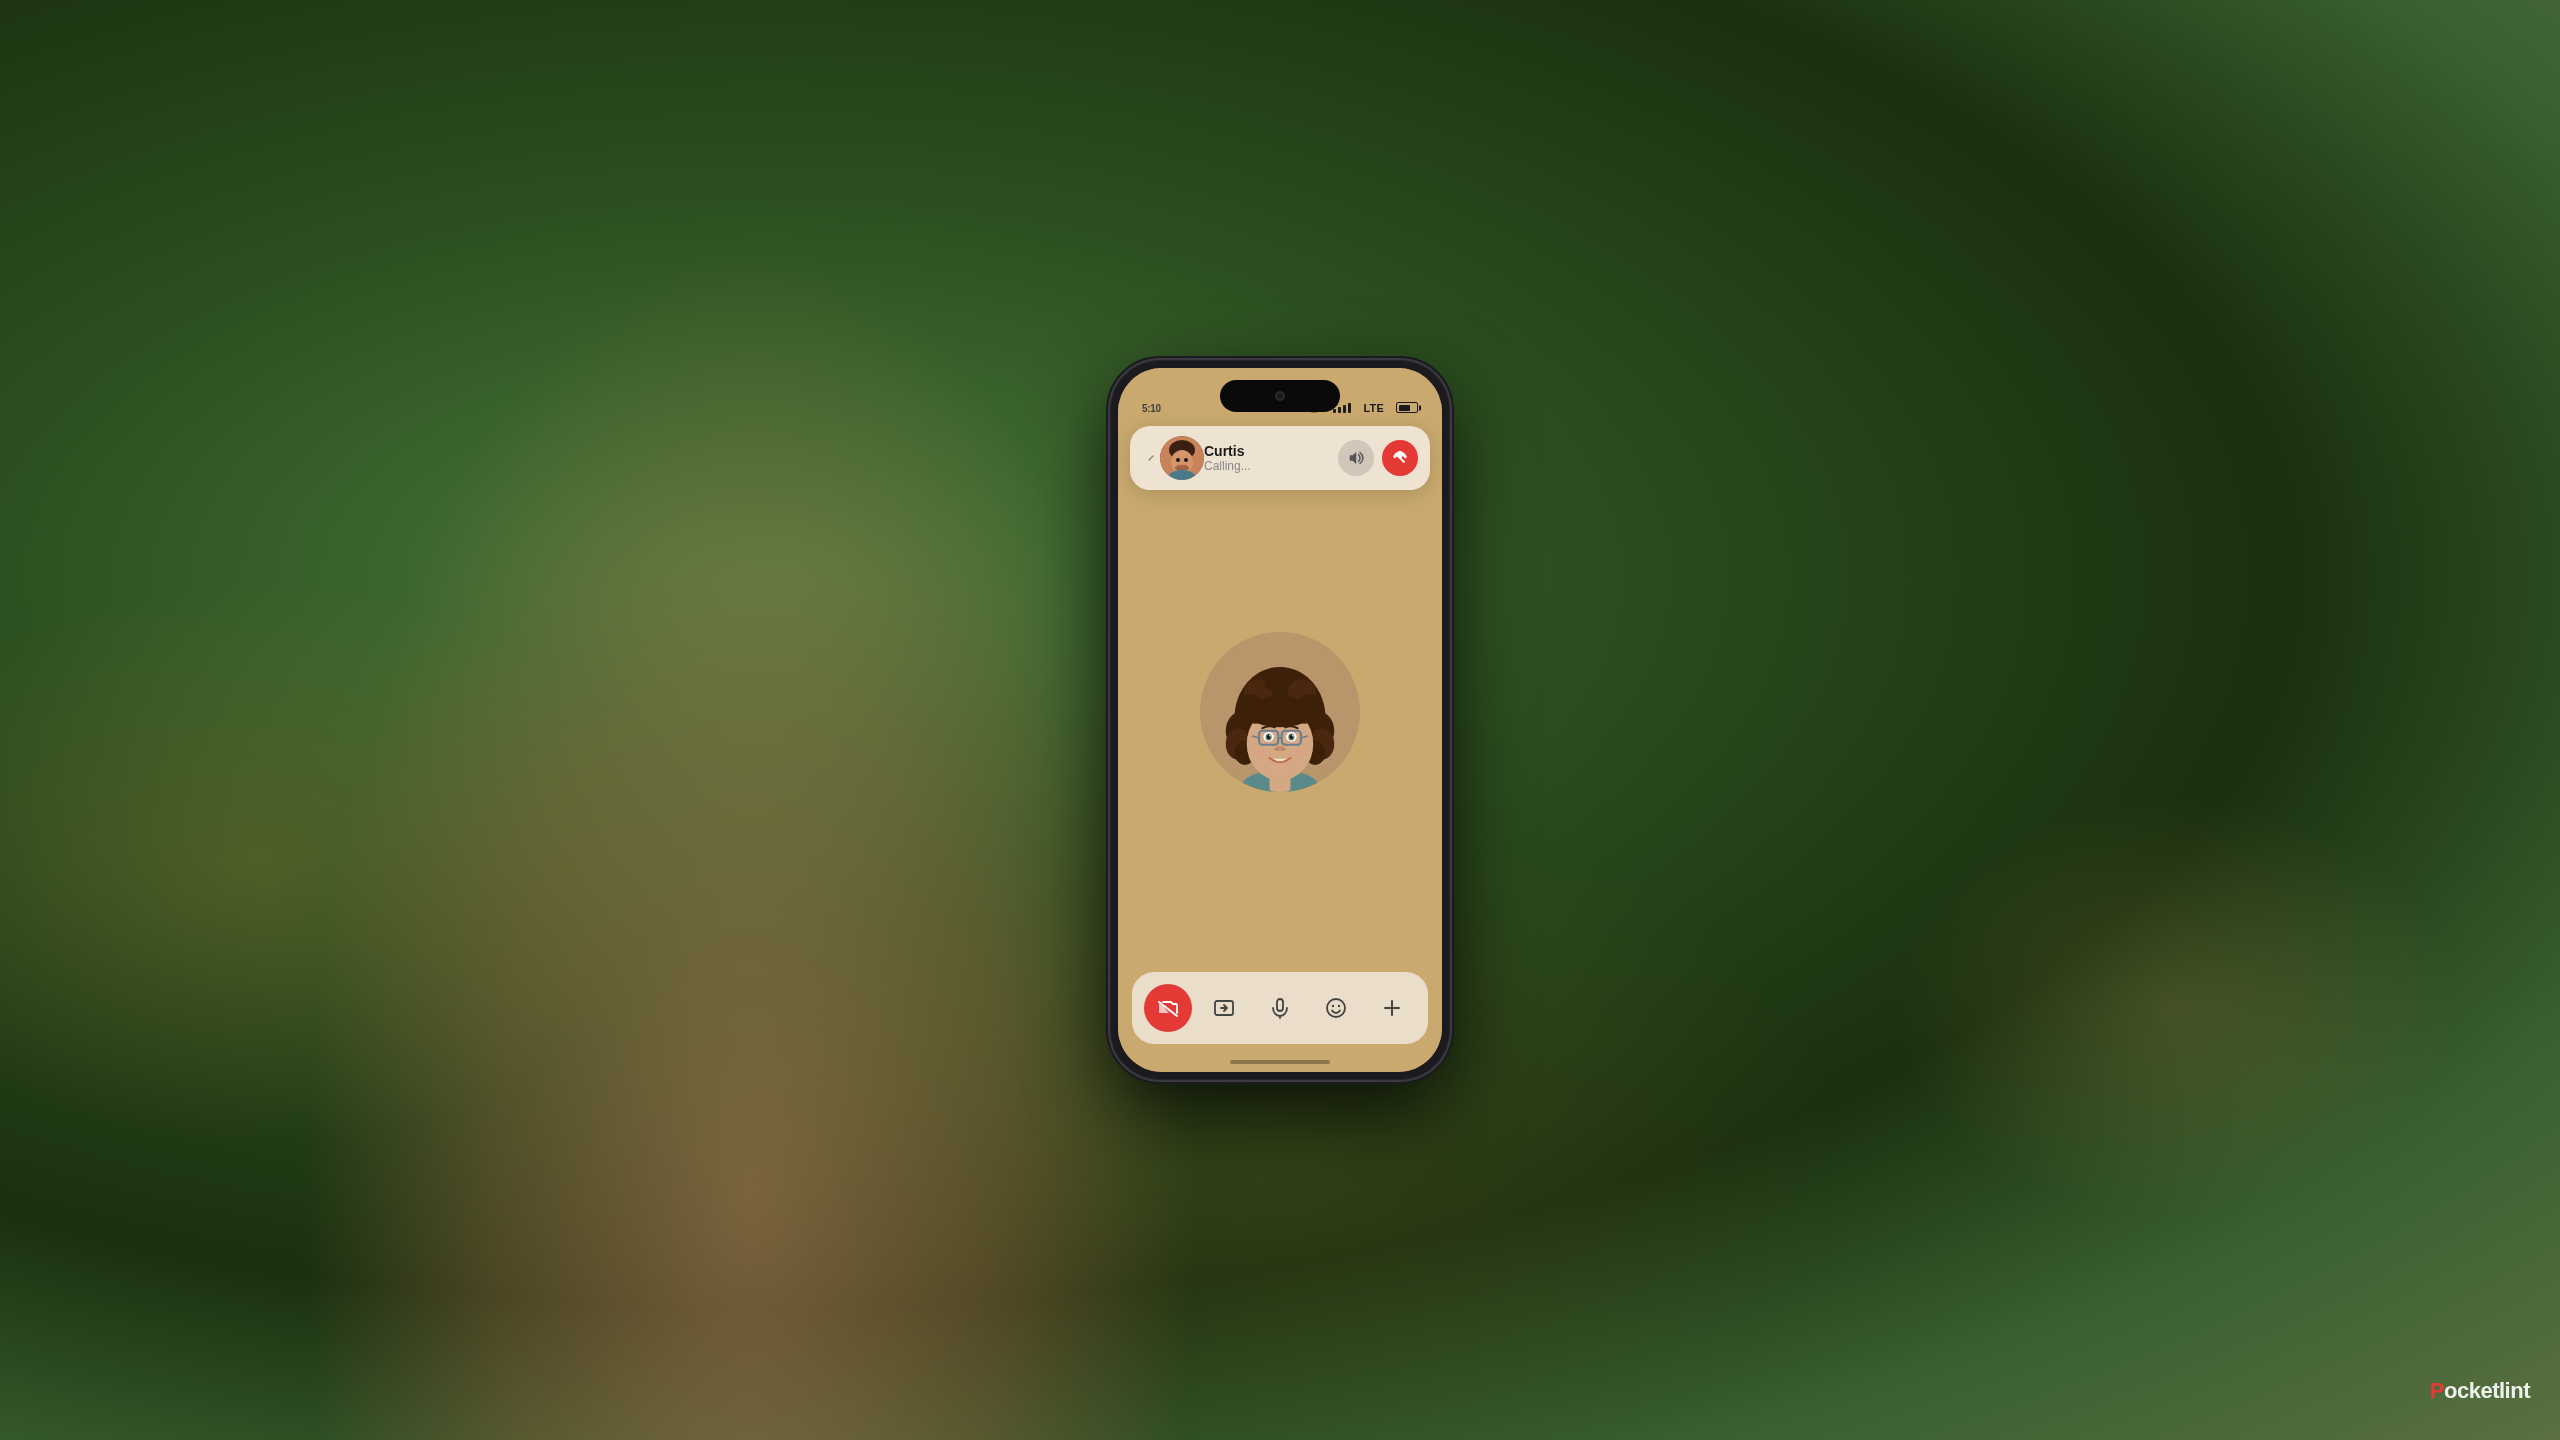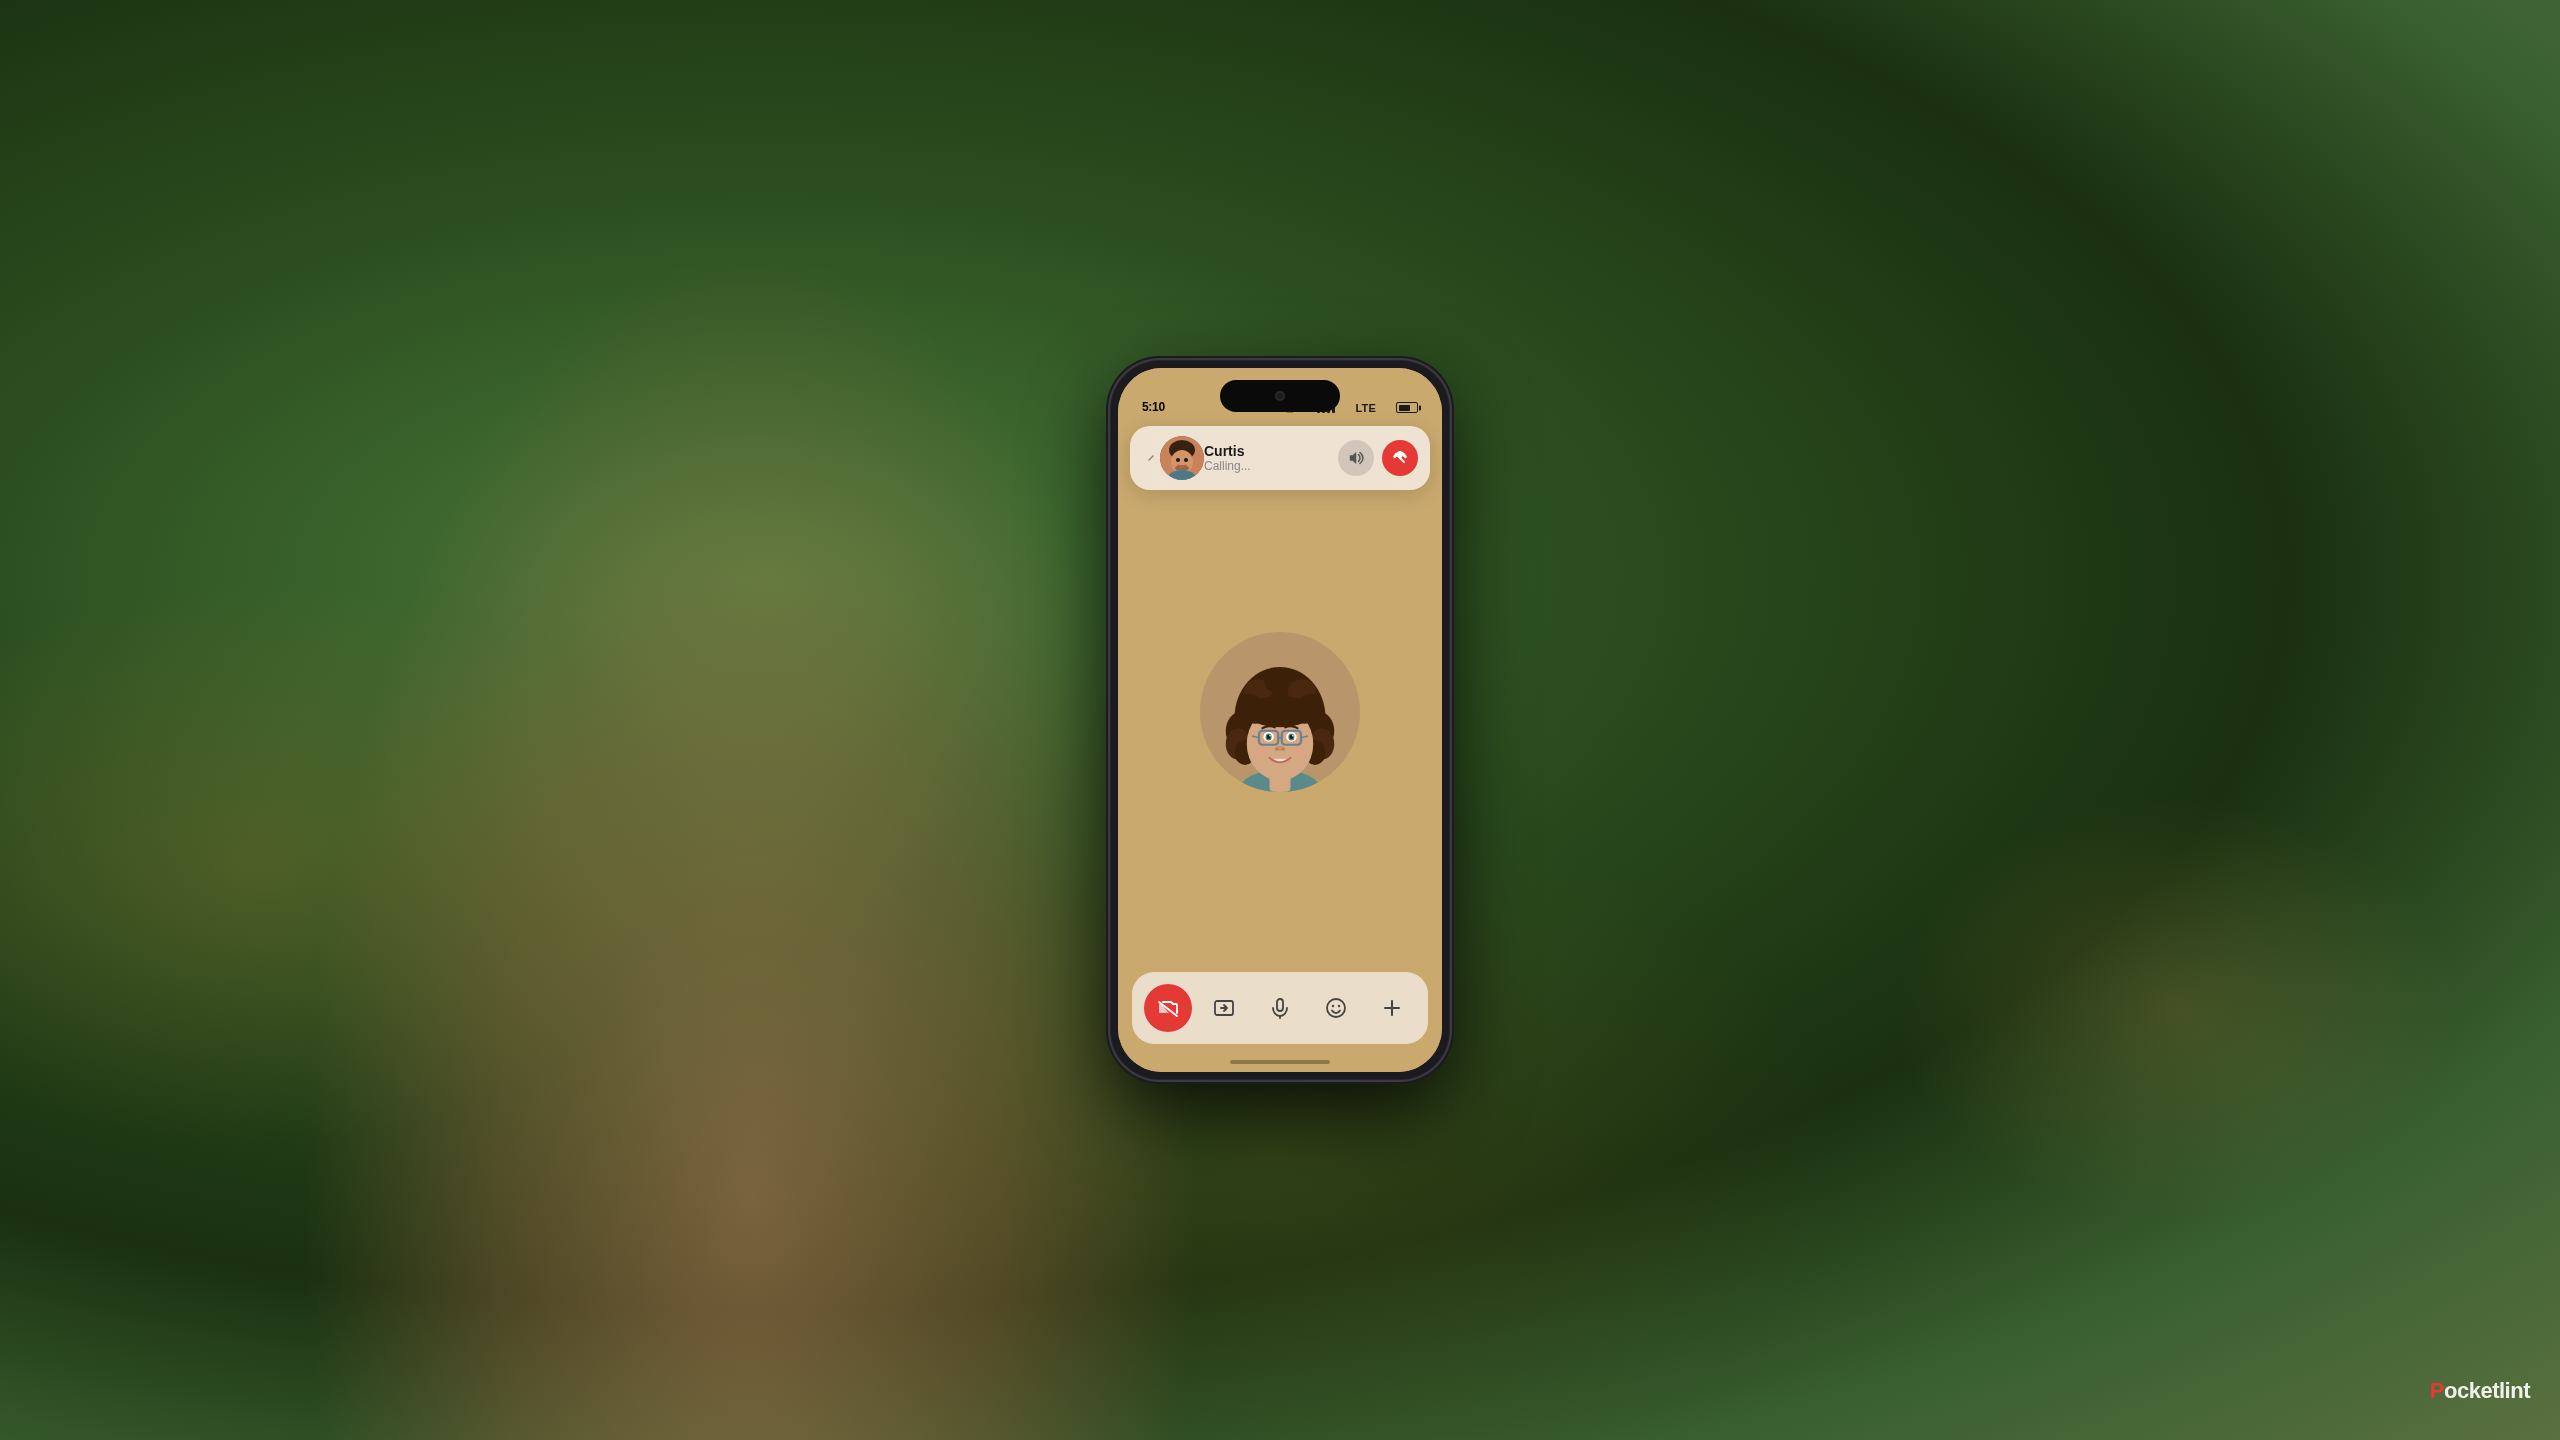--- a/index.html
+++ b/index.html
@@ -111,30 +111,30 @@
       right: 0;
       height: 52px;
       display: flex;
       align-items: flex-end;
       justify-content: space-between;
       padding: 0 24px 6px;
       z-index: 5;
     }
 
     .status-time {
-      font-size: 12px;
+      font-size: 10px;
       font-weight: 600;
-      color: #000000;
+      color: #404040;
       letter-spacing: -0.3px;
     }
 
     .status-right {
       display: flex;
       align-items: center;
-      gap: 20px;
+      gap: 12px;
     }
 
     .signal-bars {
       display: flex;
       align-items: flex-end;
       gap: 2px;
     }
 
     .signal-bar {
       width: 3px;

